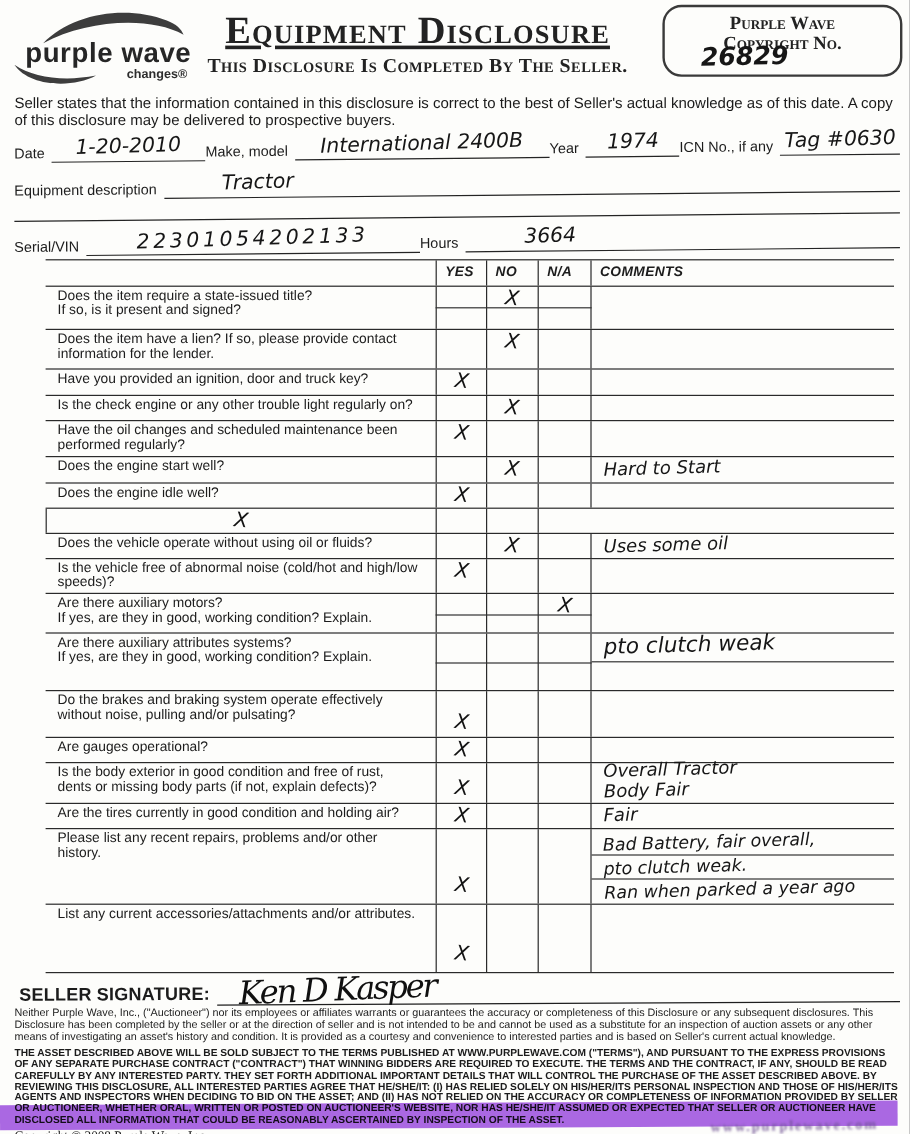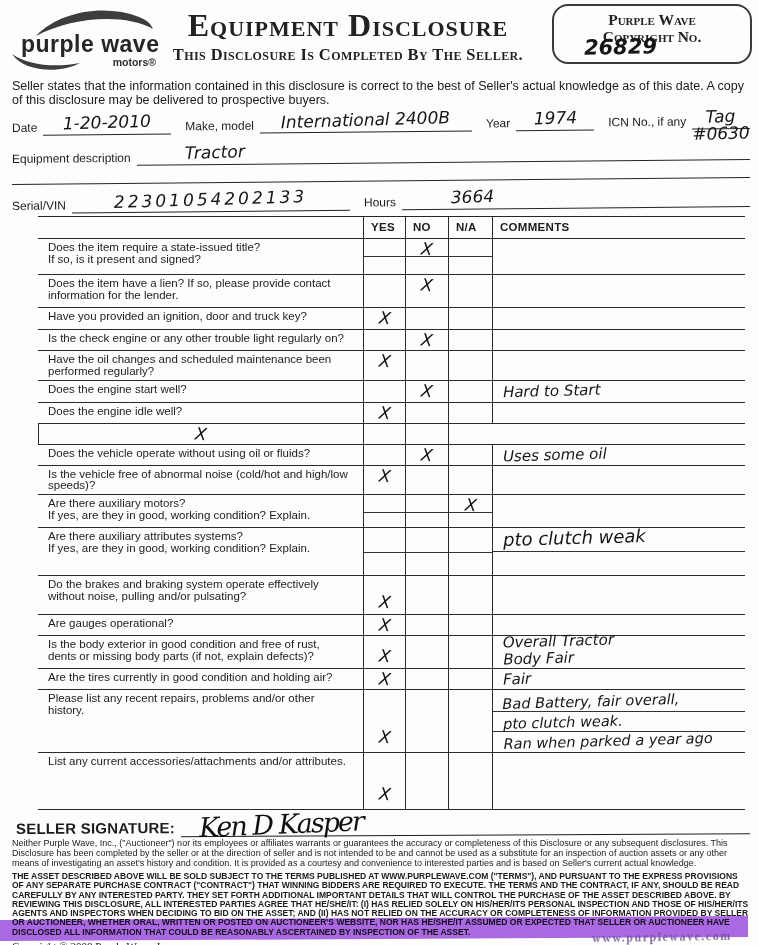--- a/index.html
+++ b/index.html
@@ -10,21 +10,21 @@
     background:#fdfdfb; color:#1c1c1c;
     font-family:"Liberation Sans", sans-serif;
   }
   
   .hdr { position:relative; height:76px; }
   .logo { position:absolute; left:8px; top:4px; width:152px; height:70px; }
   .logo svg { position:absolute; left:0; top:0; }
   .logo-text { position:absolute; left:13px; top:27px; font-size:23px; font-weight:bold; letter-spacing:.5px; color:#262626; white-space:nowrap; }
   .logo-sub { position:absolute; right:4px; top:52px; font-size:10.5px; font-weight:bold; color:#2d2d2d; }
   .title-wrap { position:absolute; left:152px; width:392px; top:8px; text-align:center; }
-  .title-wrap h1 { font-family:"Liberation Serif", serif; font-variant:small-caps; font-weight:bold; font-size:32px; line-height:34px; letter-spacing:1px; color:#222; }
+  .title-wrap h1 { font-family:"Liberation Serif", serif; font-variant:small-caps; font-weight:bold; font-size:32px; line-height:34px; letter-spacing:1px; color:#222;text-decoration:underline; }
   .subtitle { font-family:"Liberation Serif", serif; font-variant:small-caps; font-weight:bold; font-size:16.5px; margin-top:3px; letter-spacing:.4px; color:#222; }
   .cust-box { position:absolute; right:6px; top:4px; width:200px; height:60px; border:2.5px solid #3a3a3a; border-radius:16px;
     text-align:center; font-family:"Liberation Serif", serif; font-variant:small-caps; font-weight:bold; font-size:15.5px; line-height:17px; padding-top:5px; color:#222; }
   .cust-no { position:absolute; left:30px; top:33px; font-size:21px; }
   
   .hand { font-family:"DejaVu Sans", sans-serif; font-style:italic; color:#161616; display:inline-block; transform:rotate(-1.2deg); }
   
   .statement { margin:4px 10px 0 12px; font-size:12.5px; line-height:13.5px; color:#1a1a1a; }
   
   .fields { margin:8px 8px 0 12px; }
@@ -34,25 +34,25 @@
   .f-line .hand { font-size:17px; line-height:17px; margin-bottom:-1px; }
   .fr1 { margin-top:6px; }
   .fr2 { margin-top:10px; }
   .fr3 { margin-top:16px; }
   .fr4 { margin-top:8px; }
   .w-date { width:128px; } .w-make { width:212px; } .w-year { width:78px; } .w-icn { flex:1; }
   .w-desc { flex:1; text-align:left; padding-left:48px; }
   .w-empty { flex:1; height:2px; border-bottom:1.6px solid #242424; }
   .w-serial { width:278px; } .w-serial .hand { letter-spacing:3px; }
   .w-hours { width:142px; } .w-tail { flex:1; height:18px; border-bottom:1.6px solid #242424; }
-  .ml { margin-left:14px; }
+  .ml { }
   
   .tbl { margin:2px 13px 0 38px; }
   .t-head, .t-row { display:grid; grid-template-columns:325px 42px 43px 44px 1fr; }
-  .t-head { border-top:1.5px solid #262626; border-bottom:1.2px solid #262626; height:23px; }
+  .t-head { border-top:1.5px solid #262626; border-bottom:1.2px solid #262626; height:23px;font-style:italic; }
   .th { font-size:11.5px; font-weight:bold; padding:4px 0 0 7px; letter-spacing:.3px; }
   .t-head .th + .th, .t-row .cell, .t-row .cm { border-left:1.3px solid #2a2a2a; }
   .t-row { border-bottom:1.1px solid #2a2a2a; position:relative; }
   .q { font-size:11.5px; line-height:11.8px; padding:3px 6px 2px 10px; white-space:pre-line; }
   .cell { display:flex; flex-direction:column; align-items:center; padding-top:1px; }
   .cm { padding:1px 2px 1px 10px; white-space:pre-line; }
   .cm .hand { font-size:15px; line-height:17px; transform:rotate(-1.6deg); }
   .mark-x { font-family:"DejaVu Sans", sans-serif; font-style:italic; font-size:17px; line-height:18px; transform:rotate(6deg); color:#131313; }
   
   .row-1{min-height:36px}.row-2{min-height:33px}.row-3{min-height:22px}.row-4{min-height:21px}
@@ -89,21 +89,21 @@
 
 <div class="page">
 
   <div class="hdr">
     <div class="logo">
       <svg width="152" height="72" viewBox="0 0 152 72">
         <path d="M28,32 C52,7 97,0 131,13 C139,16 143,20 145,25 C116,9 64,13 28,32 Z" fill="#3d3d3d"></path>
         <path d="M4,50 C20,61 46,64 72,59 C52,70 16,68 4,50 Z" fill="#3d3d3d"></path>
       </svg>
       <div class="logo-text">purple wave</div>
-      <div class="logo-sub">motors®</div>
+      <div class="logo-sub">changes®</div>
     </div>
     <div class="title-wrap">
       <h1>Equipment Disclosure</h1>
       <div class="subtitle">This Disclosure Is Completed By The Seller.</div>
     </div>
     <div class="cust-box">
       <div>Purple Wave</div>
       <div>Copyright No.</div>
       <span class="hand cust-no">26829</span>
     </div>

